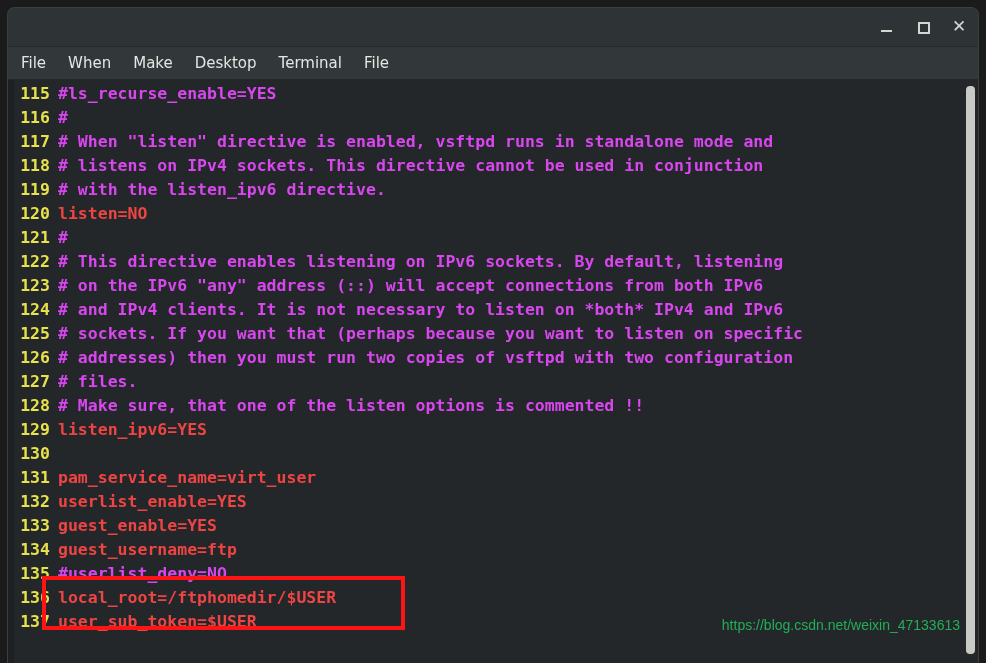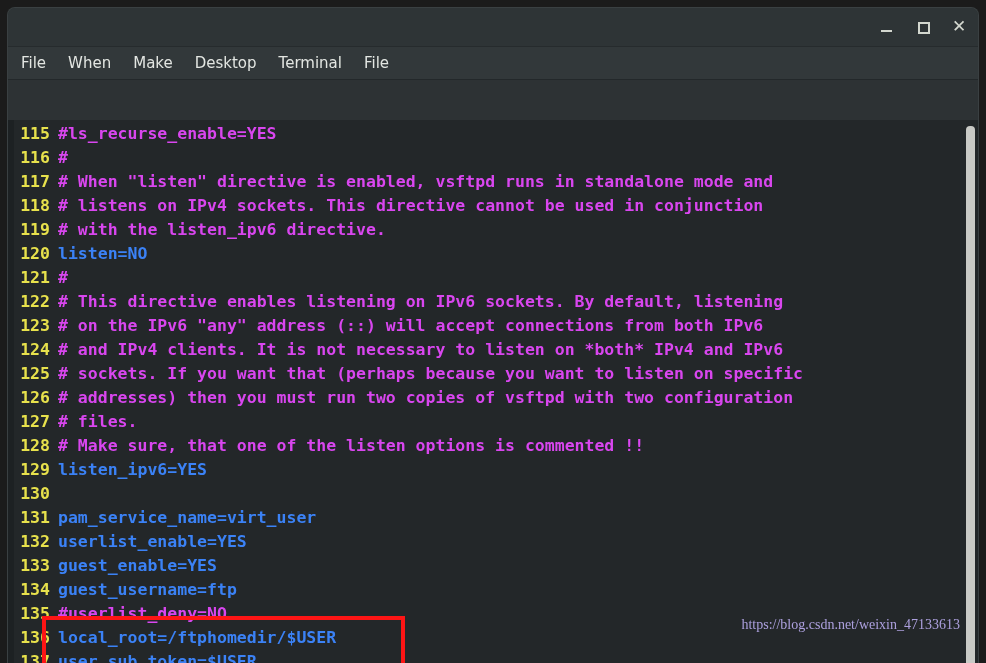--- a/index.html
+++ b/index.html
@@ -130,21 +130,20 @@
     cursor: default;
     user-select: none;
   }
 
   
   #terminal {
     position: relative;
     flex: 1 1 auto;
     background: #232729;
     overflow: hidden;
-    margin-top: 40px;
   }
   #left-gutter-shadow {
     position: absolute;
     left: 0; top: 0; bottom: 0;
     width: 6px;
     background: #1d2123;
   }
 
   #lines {
     position: absolute;
@@ -165,21 +164,21 @@
     display: inline-block;
     width: 50px;
     min-width: 50px;
     text-align: right;
     padding-right: 8px;
     color: #e7e14c;
     font-weight: bold;
     box-sizing: border-box;
   }
   .content {
-    color: #3b82f6;
+    color: #ef4444;
     font-weight: bold;
   }
   .content.comment {
     color: #d946ef;
   }
 
   
   #scrollbar-track {
     position: absolute;
     right: 0;
@@ -232,23 +231,23 @@
     border: 4px solid #fd1515;
     box-sizing: border-box;
     pointer-events: none;
   }
 
   
   #watermark {
     position: absolute;
     right: 18px;
     bottom: 30px;
-    font-family: Liberation Serif, serif;
+    font-family: Liberation Sans, sans-serif;
     font-size: 14px;
-    color: #c4b5fd;
+    color: #22c55e;
     opacity: .85;
     user-select: none;
   }
 </style>
 </head>
 <body>
 
 <div id="desktop"></div>
 <div id="frame"></div>
 

